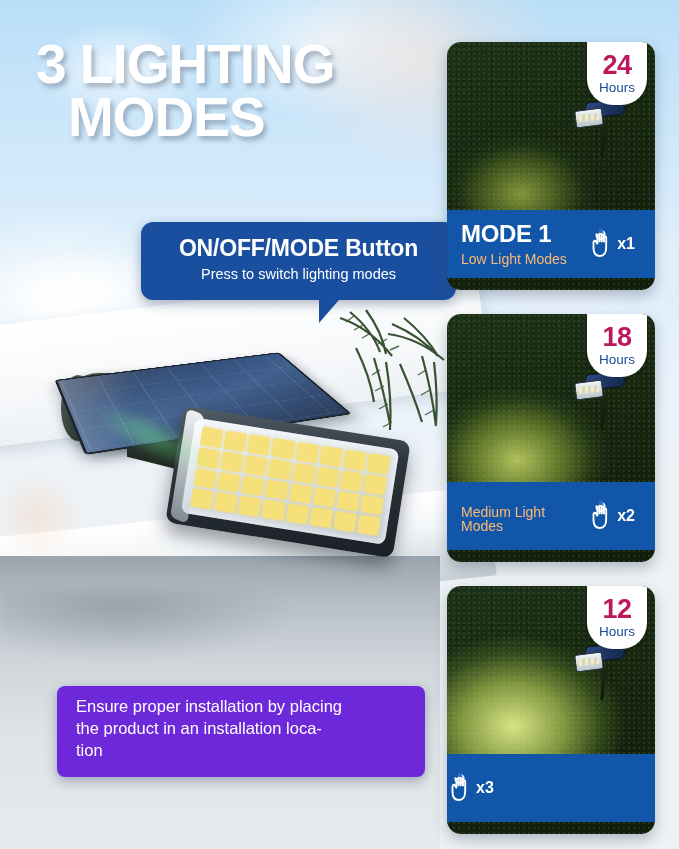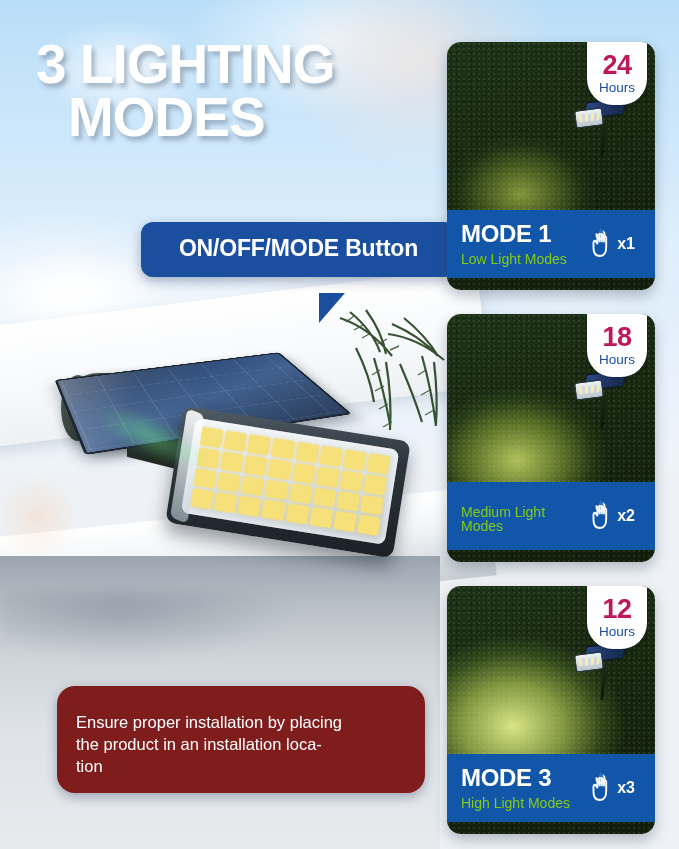--- a/index.html
+++ b/index.html
@@ -136,22 +136,22 @@
     box-shadow:0 4px 12px rgba(20,40,80,.35);
   }
   #callout-mode{left:125px;top:222px;width:295px;padding:14px 10px 16px;text-align:center;margin-left:16px;}
   #callout-mode .c-title{font-size:23px;font-weight:bold;letter-spacing:-.2px;line-height:1.1;}
   #callout-mode .c-sub{font-size:14.5px;margin-top:5px;line-height:1.2;}
   .tail{
     position:absolute;left:178px;top:71px;width:0;height:0;
     border-left:26px solid #1a4fa0;border-bottom:30px solid transparent;
   }
   #callout-install{
-    left:57px;top:686px;width:330px;padding:26px 19px 15px;text-align:left;
-    background:#7f1d1d;border-radius:18px;
+    left:57px;top:686px;width:330px;padding:10px 19px 15px;text-align:left;
+    background:#6d28d9;border-radius:8px;
   }
   #callout-install .c-body{font-size:16.5px;line-height:1.33;}
 
   
   .panels{position:absolute;left:447px;top:42px;width:208px;height:790px;}
   .mode-card{
     position:absolute;left:0;width:208px;height:248px;border-radius:14px;overflow:hidden;
     box-shadow:0 6px 14px rgba(50,65,80,.32);
   }
   #mode-1{top:0;}
@@ -194,21 +194,21 @@
     box-shadow:0 2px 5px rgba(0,0,0,.25);
   }
   .badge-num{font-size:27px;font-weight:bold;color:#be185d;line-height:1;letter-spacing:-.5px;}
   .badge-unit{font-size:13.5px;color:#1a4fa0;margin-top:2px;line-height:1;}
   .footer{
     position:absolute;left:0;bottom:12px;width:208px;height:68px;background:#1156a8;
     display:flex;align-items:center;
   }
   .footer-text{flex:1;padding-left:14px;}
   .f-title{font-size:24px;font-weight:bold;color:#fff;letter-spacing:-.3px;line-height:1;}
-  .f-sub{font-size:14px;color:#84cc16;margin-top:6px;line-height:1;}
+  .f-sub{font-size:14px;color:#fdba74;margin-top:6px;line-height:1;}
   .footer-tap{display:flex;align-items:center;padding-right:20px;}
   .tap-count{font-size:16px;font-weight:bold;color:#fff;margin-left:1px;}
 
   
   #headline{
     position:absolute;left:36px;top:38px;width:390px;
     font-size:55px;font-weight:bold;color:#fff;line-height:.96;
     letter-spacing:-1px;
     text-shadow:3px 4px 5px rgba(110,125,145,.55);
   }
@@ -295,20 +295,21 @@
   </div>
   <div class="flare"></div>
 
   <div id="headline">
     <span>3 LIGHTING</span>
     <span class="l2">MODES</span>
   </div>
 
   <div class="callout" id="callout-mode">
     <div class="c-title">ON/OFF/MODE Button</div>
+    <div class="c-sub">Press to switch lighting modes</div>
     <div class="tail"></div>
   </div>
 
   <div class="callout" id="callout-install">
     <div class="c-body">Ensure proper installation by placing</div>
     <div class="c-body">the product in an installation loca-</div>
     <div class="c-body">tion</div>
   </div>
 
   <div class="panels">
@@ -378,24 +379,20 @@
       <div class="mini-lamp">
         <div class="mini-panel"></div>
         <div class="mini-head"></div>
         <div class="mini-pole"></div>
       </div>
       <div class="badge">
         <div class="badge-num">12</div>
         <div class="badge-unit">Hours</div>
       </div>
       <div class="footer">
-        <div class="footer-text">
-          <div class="f-title">MODE 3</div>
-          <div class="f-sub">High Light Modes</div>
-        </div>
         <div class="footer-tap">
           <span>
             <svg width="28" height="32" viewBox="0 0 28 32">
               <path d="M12 30 C7 30 5.5 26 5.5 22 L5.5 16.5 C5.5 15 7 14.3 7.8 15.4 L9.4 17.6 L9.4 9.5 C9.4 8.1 11.6 8.1 11.6 9.5 L11.6 15.4 L11.6 8.2 C11.6 6.8 13.8 6.8 13.8 8.2 L13.8 15.4 L13.8 9.4 C13.8 8 16 8 16 9.4 L16 15.6 L16 11.4 C16 10 18.2 10 18.2 11.4 L18.2 21 C18.2 26 16.6 30 12 30 Z" fill="none" stroke="#ffffff" stroke-width="1.9" stroke-linejoin="round"></path>
               <path d="M15.5 5.5 a4.3 4.3 0 1 1 -7.2 2.6" fill="none" stroke="#ffffff" stroke-width="1.7" stroke-linecap="round"></path>
               <circle cx="13" cy="5" r="2.2" fill="#2e6fc4"></circle>
             </svg>
           </span>
           <span class="tap-count">x3</span>
         </div>

